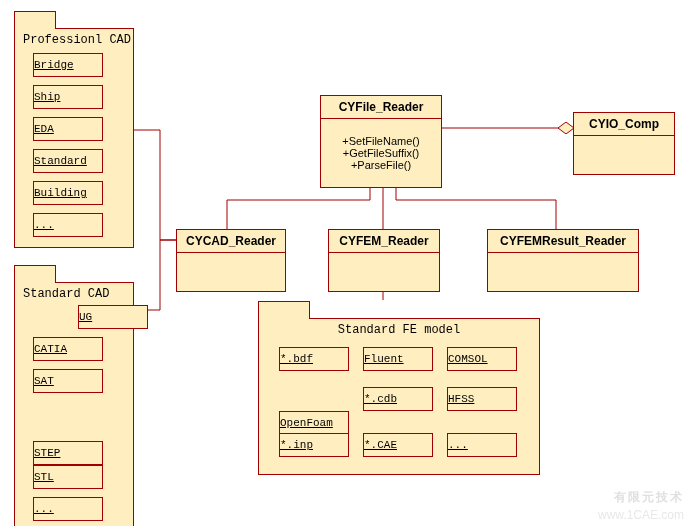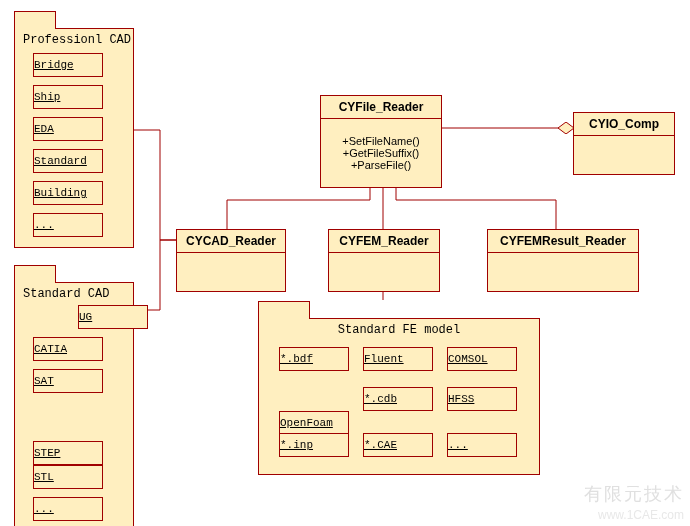--- a/index.html
+++ b/index.html
@@ -79,22 +79,22 @@
   }
   .smallclass span {
     text-decoration: underline;
     font-size: 11px;
   }
   .watermark1 {
     position: absolute;
     right: 6px;
     bottom: 20px;
     color: #e0e0e0;
-    font-weight: normal;
-    font-size: 18px;
+    font-weight: bold;
+    font-size: 12px;
     z-index: 10;
     letter-spacing: 2px;
   }
   .watermark2 {
     position: absolute;
     right: 6px;
     bottom: 4px;
     color: #e8e8e8;
     font-size: 12px;
     z-index: 10;

